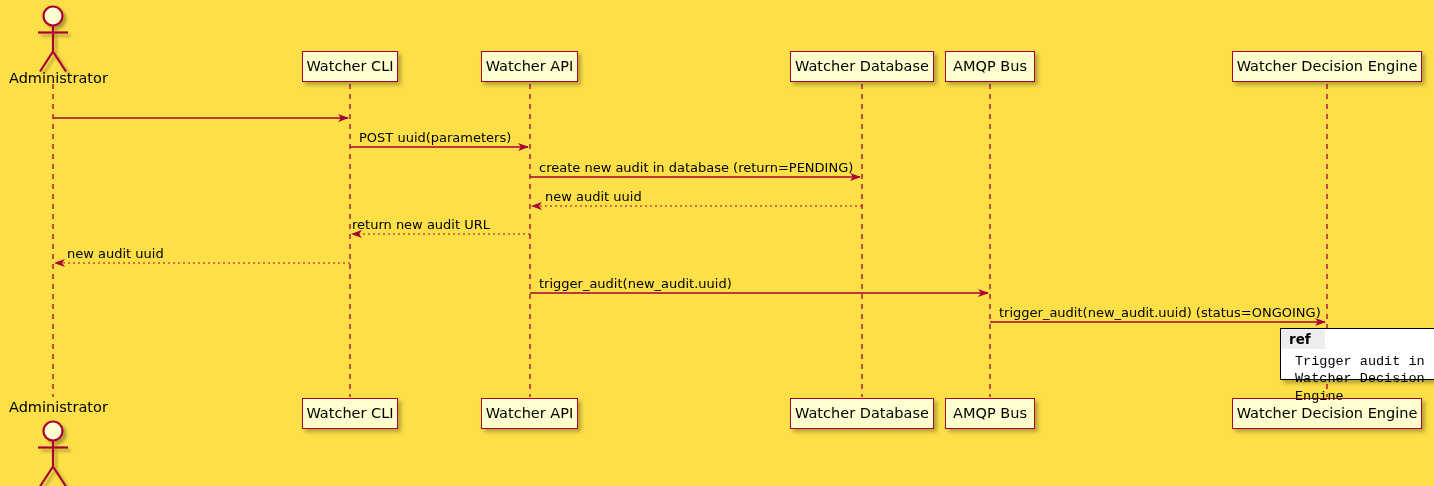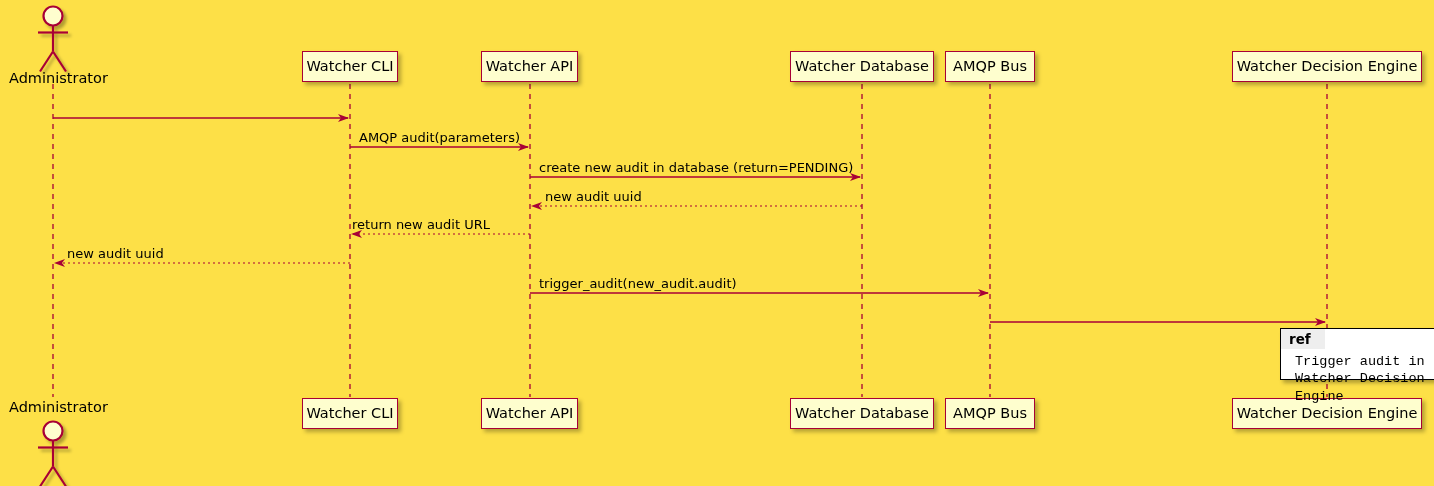--- a/index.html
+++ b/index.html
@@ -165,26 +165,27 @@
   <div class="participant-box" style="left:945px; top:398px; width:90px; height:31px;">
     <span>AMQP Bus</span>
   </div>
   <div class="participant-box" style="left:1232px; top:398px; width:190px; height:31px;">
     <span>Watcher Decision Engine</span>
   </div>
 
   <div class="actor-label" style="left:9px; top:70px;">Administrator</div>
   <div class="actor-label" style="left:9px; top:399px;">Administrator</div>
 
-  <div class="msg-label" style="left:359px; top:130px;">AMQP audit(parameters)</div>
+  <div class="msg-label" style="left:359px; top:130px;">POST uuid(parameters)</div>
   <div class="msg-label" style="left:539px; top:160px;">create new audit in database (return=PENDING)</div>
   <div class="msg-label" style="left:545px; top:189px;">new audit uuid</div>
   <div class="msg-label" style="left:352px; top:217px;">return new audit URL</div>
   <div class="msg-label" style="left:67px; top:246px;">new audit uuid</div>
-  <div class="msg-label" style="left:539px; top:276px;">trigger_audit(new_audit.audit)</div>
+  <div class="msg-label" style="left:539px; top:276px;">trigger_audit(new_audit.uuid)</div>
+  <div class="msg-label" style="left:999px; top:305px;">trigger_audit(new_audit.uuid) (status=ONGOING)</div>
 
   <div class="ref-frame" style="left:1280px; top:328px; width:196px; height:52px;">
     <div class="ref-tab">
       <span>ref</span>
     </div>
     <div class="ref-body" style="left:14px; top:24px;">Trigger audit in the
 Watcher Decision Engine</div>
   </div>
 
 </div>

